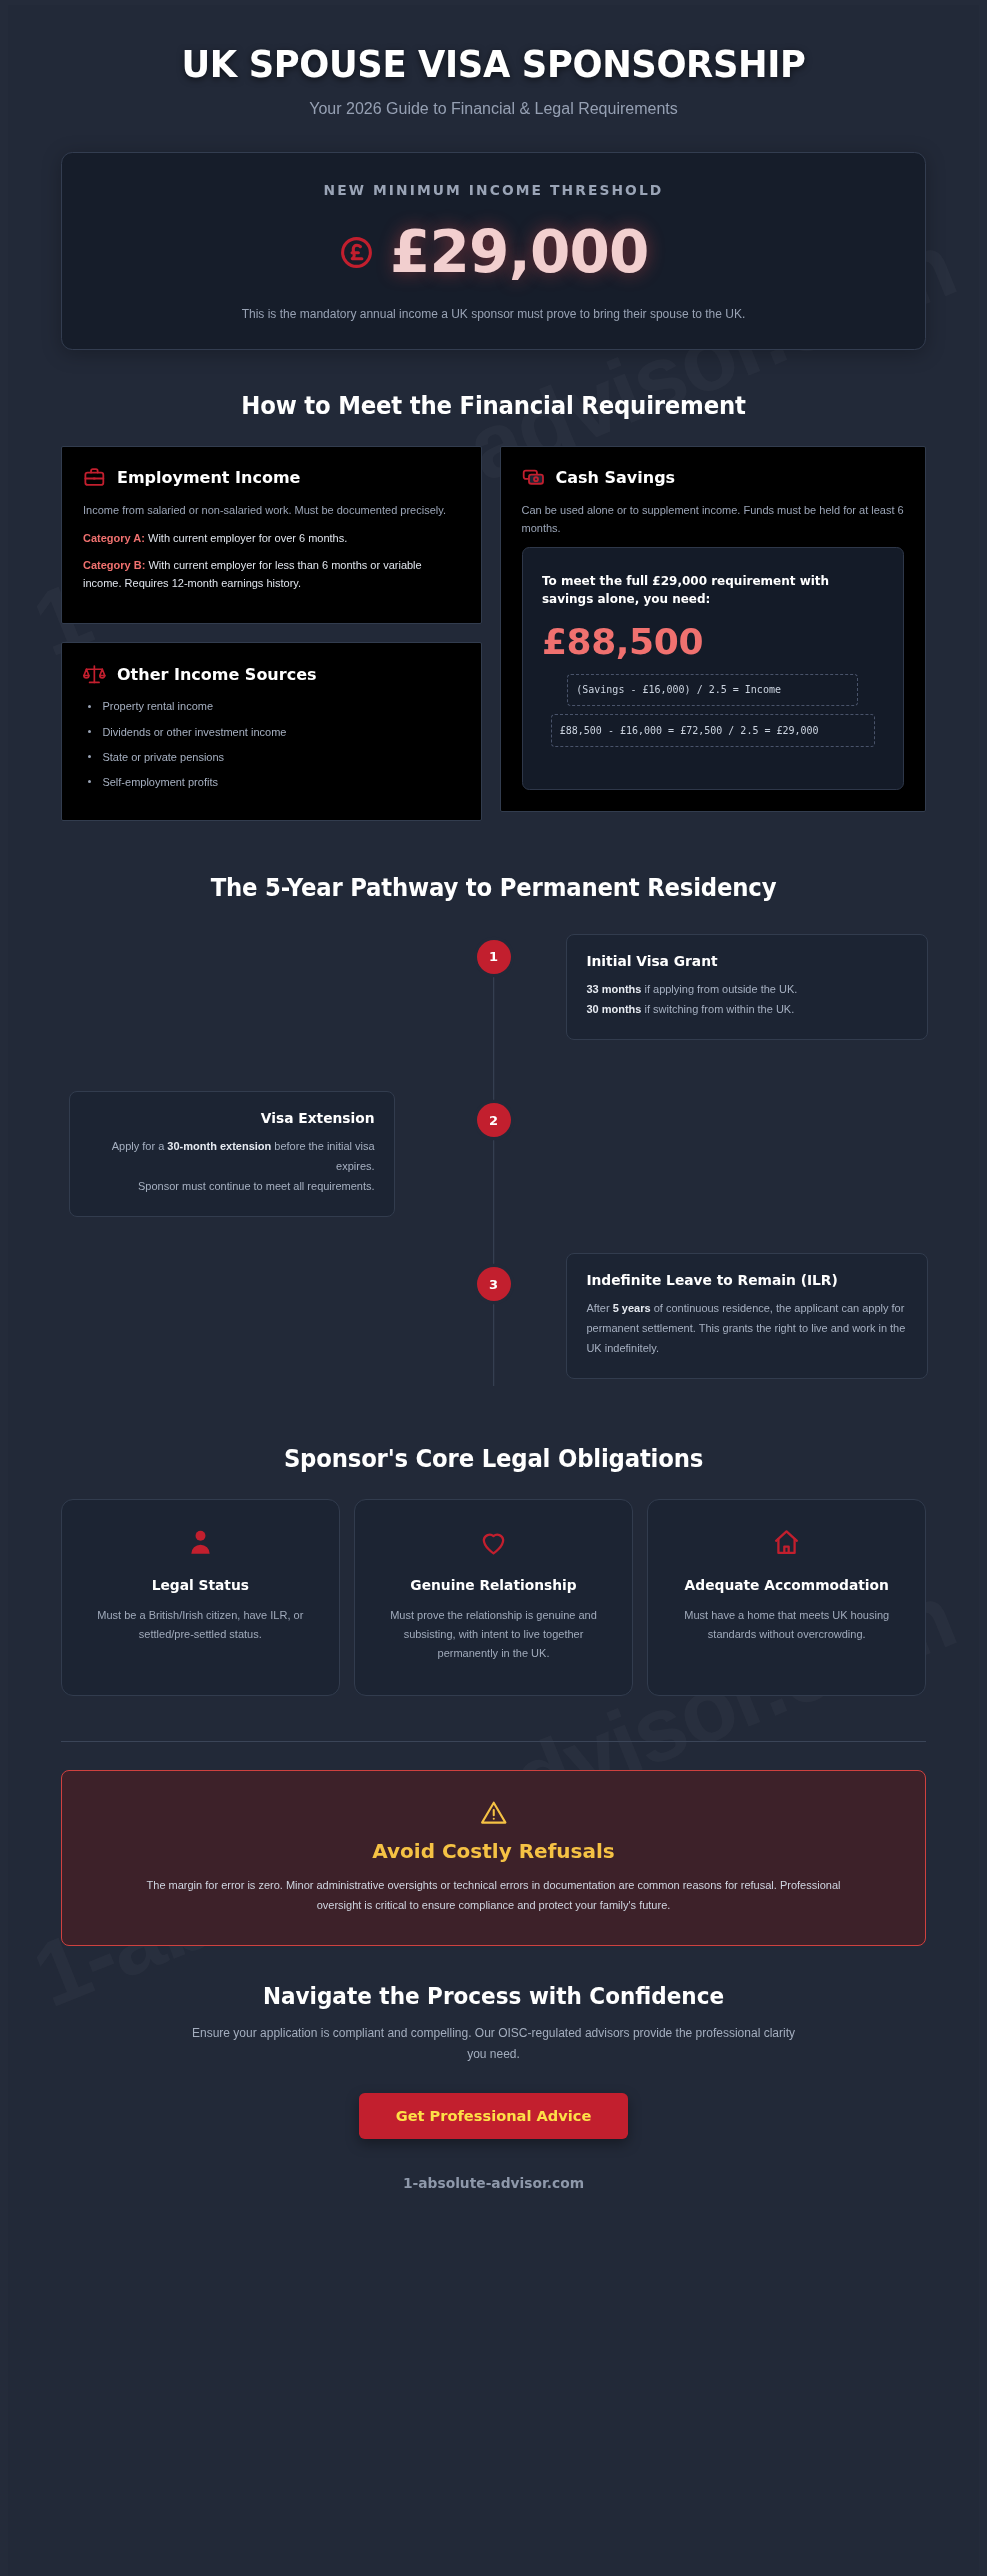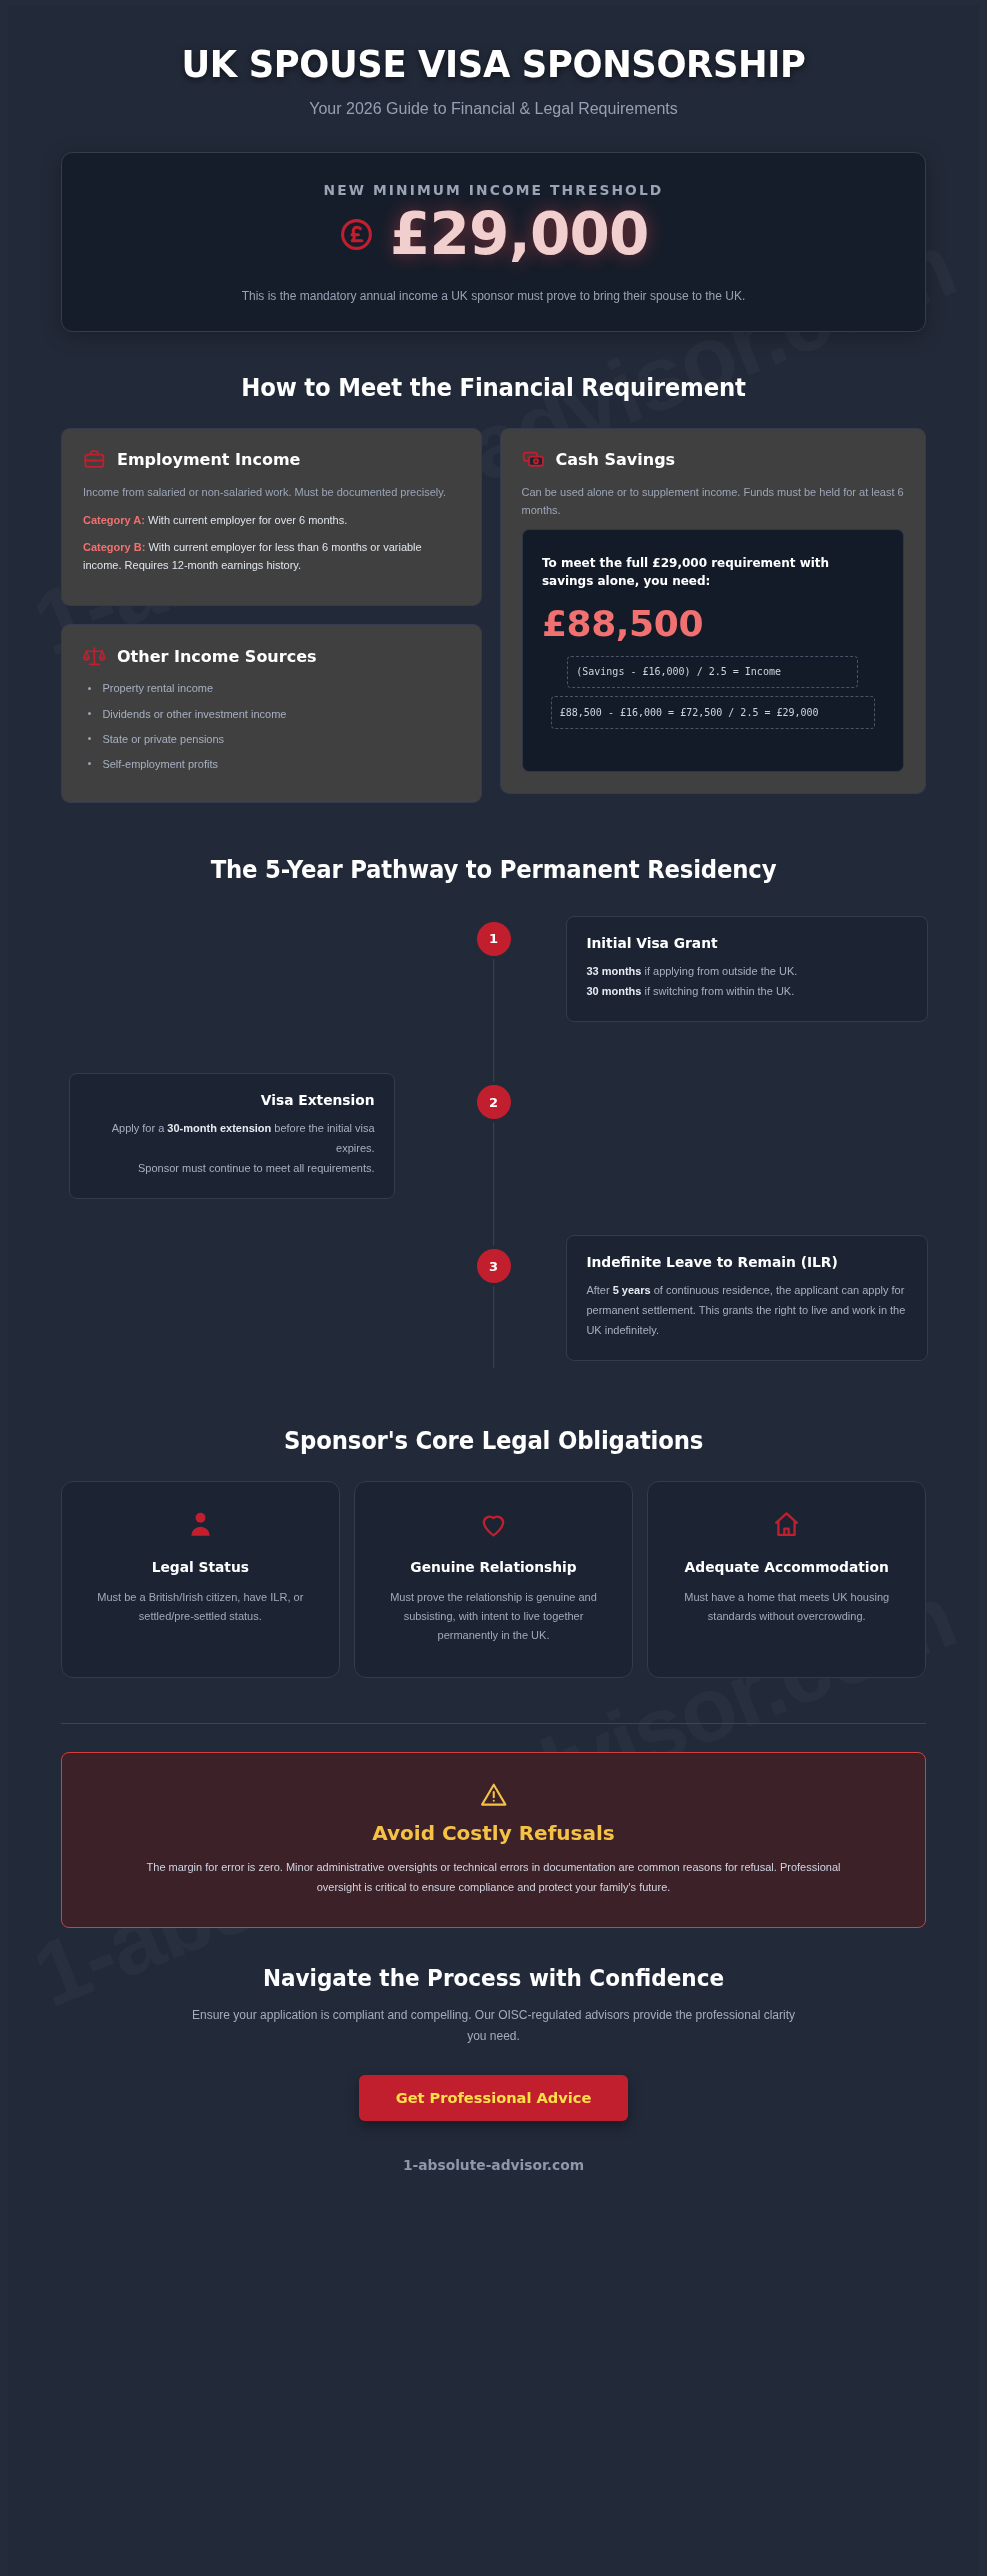--- a/index.html
+++ b/index.html
@@ -71,21 +71,21 @@
     font-weight:700;
     letter-spacing:2.1px;
     color:#9aa4b6;
     font-family:"DejaVu Sans", sans-serif;
   }
   .threshold-row {
     display:flex;
     align-items:center;
     justify-content:center;
     gap:14.6px;
-    margin-top:2px;
+    margin-top:20px;
   }
   .threshold-amount {
     font-size:58px;
     font-weight:700;
     color:#f2cfcf;
     letter-spacing:-0.8px;
     text-shadow:0 0 18px rgba(229,74,74,.45);
     font-family:"DejaVu Sans", sans-serif;
   }
   .threshold-note {
@@ -113,23 +113,23 @@
     display:flex;
     gap:18px;
     margin-top:26px;
     align-items:flex-start;
   }
   .fin-col { display:flex; flex-direction:column; gap:18px; }
   .fin-col.left  { width:421px; }
   .fin-col.right { width:427px; }
 
   .card {
-    background:#404040;
+    background:#000000;
     border:0.8px solid #323c4e;
-    border-radius:9px;
+    border-radius:2px;
     padding:19.4px 21px 21px;
   }
   .card-head {
     display:flex;
     align-items:center;
     gap:11.3px;
     margin-bottom:13px;
   }
   .card-head h3 {
     font-size:16px;

